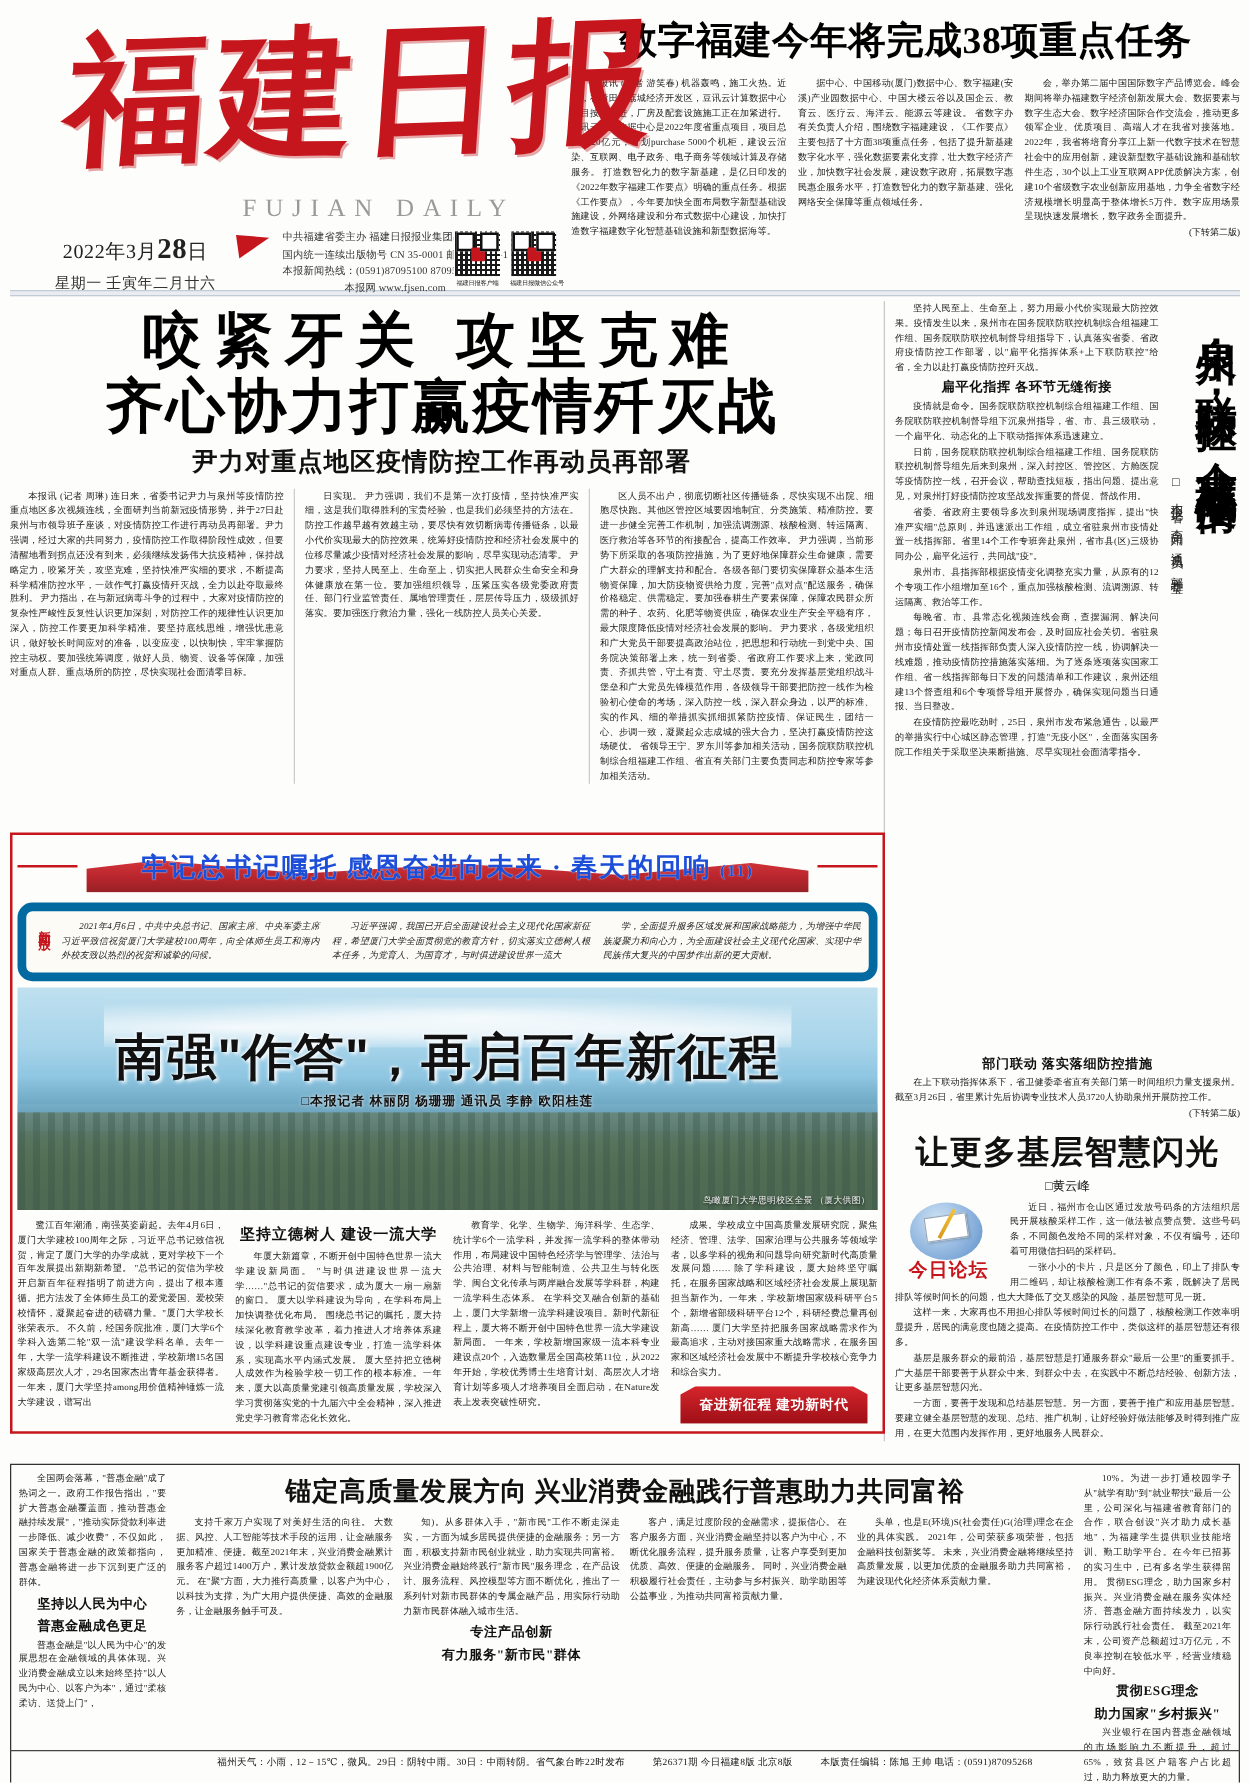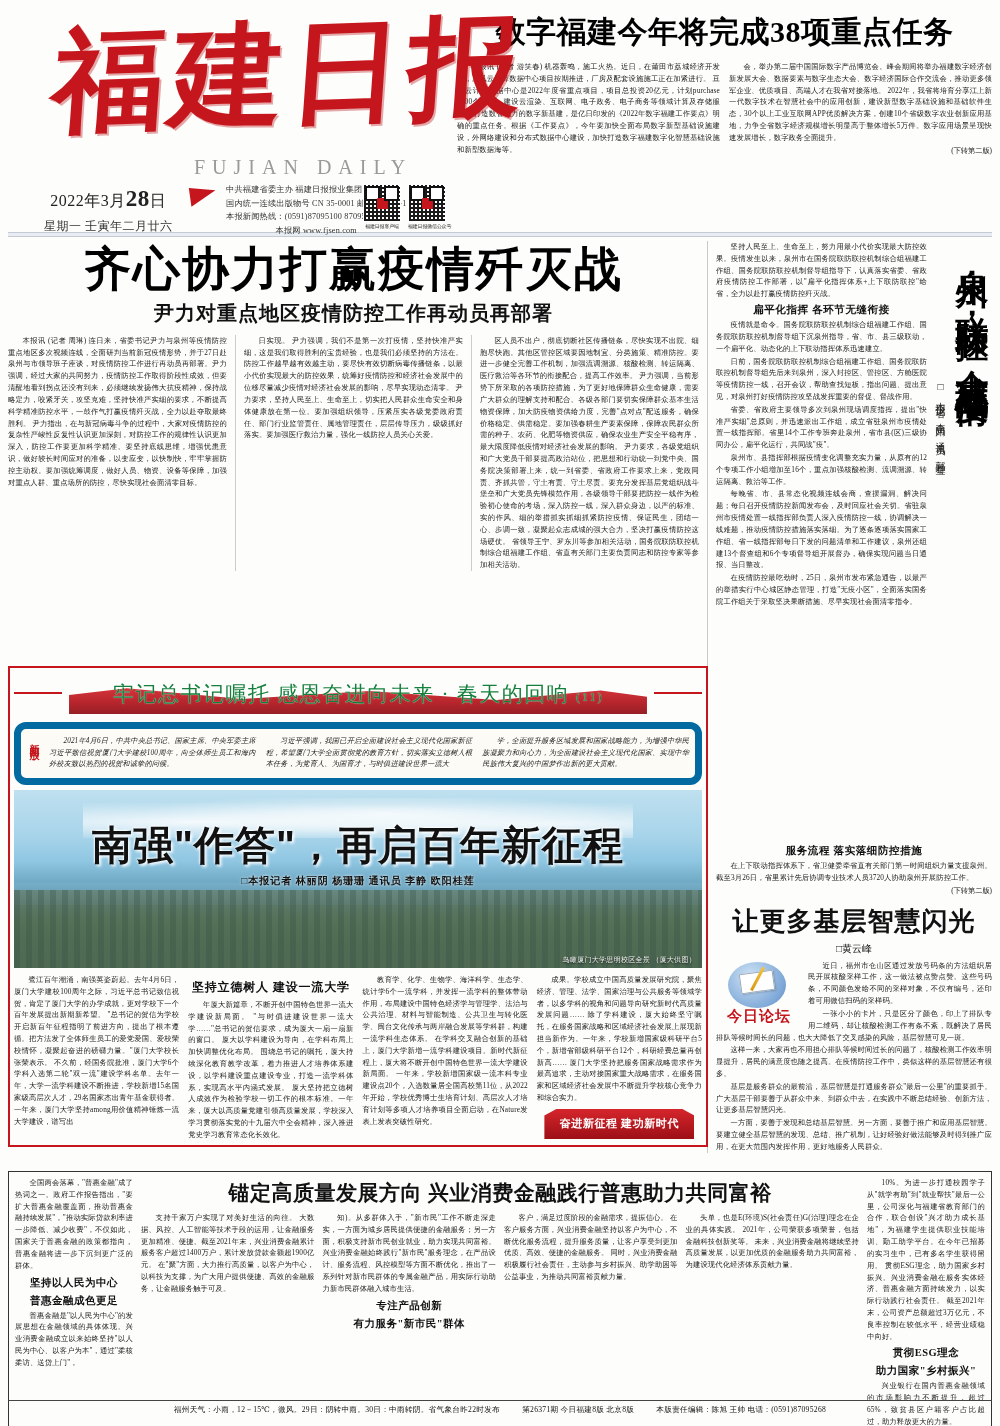--- a/index.html
+++ b/index.html
@@ -129,38 +129,38 @@
   }
   .vbyline {
     writing-mode: vertical-rl; text-orientation: upright;
     font-size: 10px; letter-spacing: 2px; color: #222;
     padding-top: 140px; margin-right: 2px;
   }
   .vtext { flex: 1; padding-right: 6px; }
   .sub-h {
     font-size: 10.5px; font-weight: bold; text-align: center;
     margin: 3px 0 2px; letter-spacing: .6px;
-    font-family: Liberation Sans, sans-serif;
+    font-family: Liberation Serif, serif;
   }
 
   
   .feature { margin-top: 6px; border: 2px solid #c5161d; padding: 4px; position: relative; }
   .banner-row { position: relative; height: 44px; display: flex; align-items: center; justify-content: center; }
   .banner-ribbon {
     position: absolute; left: 8%; right: 8%; top: 14px; height: 28px;
     background: linear-gradient(180deg,#d6252c 0%, #b0121a 60%, #8d0d13 100%);
     clip-path: polygon(0 32%, 10% 8%, 30% 46%, 52% 18%, 74% 50%, 92% 16%, 100% 38%, 100% 100%, 0 100%);
     opacity: .92;
   }
   .banner-line { position: absolute; top: 20px; height: 2px; background: #c5161d; width: 7%; }
   .banner-line.l { left: 0; }
   .banner-line.r { right: 0; }
   .banner-txt {
-    position: relative; z-index: 3; font-size: 21px; font-weight: normal;
-    color: #15803d; letter-spacing: 1.5px;
+    position: relative; z-index: 3; font-size: 21px; font-weight: bold;
+    color: #1d4ed8; letter-spacing: 1.5px;
     font-family: "Liberation Serif", serif;
     text-shadow: 0 0 1px #fff;
   }
   .banner-num { font-size: 13px; }
 
   .recap {
     margin-top: 6px; border: 7px solid #0369a1; border-radius: 12px;
     background: #fdfbf6; padding: 7px 6px; display: flex; gap: 8px;
   }
   .recap-label {
@@ -325,33 +325,38 @@
 
     <div class="mast-right">
       <div class="topstory-h">数字福建今年将完成38项重点任务</div>
       <div class="topstory-cols">
         <div class="col">
             <div class="bt">本报讯 (记者 游笑春) 机器轰鸣，施工火热。近日，在莆田市荔城经济开发区，豆讯云计算数据中心项目按期推进，厂房及配套设施施工正在加紧进行。
 豆讯云计算数据中心是2022年度省重点项目，项目总投资20亿元，计划purchase 5000个机柜，建设云渲染、互联网、电子政务、电子商务等领域计算及存储服务。
 打造数智化力的数字新基建，是亿日印发的《2022年数字福建工作要点》明确的重点任务。根据《工作要点》，今年要加快全面布局数字新型基础设施建设，外网络建设和分布式数据中心建设，加快打造数字福建数字化智慧基础设施和新型数据海等。</div>
           </div>
         <div class="col">
+            <div class="bt">据中心、中国移动(厦门)数据中心、数字福建(安溪)产业园数据中心、中国大楼云谷以及国企云、教育云、医疗云、海洋云、能源云等建设。
+省数字办有关负责人介绍，围绕数字福建建设，《工作要点》主要包括了十方面38项重点任务，包括了提升新基建数字化水平，强化数据要素化支撑，壮大数字经济产业，加快数字社会发展，建设数字政府，拓展数字惠民惠企服务水平，打造数智化力的数字新基建、强化网络安全保障等重点领域任务。</div>
+          </div>
+        <div class="col">
           <div class="bt">会，举办第二届中国国际数字产品博览会。峰会期间将举办福建数字经济创新发展大会、数据要素与数字生态大会、数字经济国际合作交流会，推动更多领军企业、优质项目、高端人才在我省对接落地。
 2022年，我省将培育分享江上新一代数字技术在智慧社会中的应用创新，建设新型数字基础设施和基础软件生态，30个以上工业互联网APP优质解决方案，创建10个省级数字农业创新应用基地，力争全省数字经济规模增长明显高于整体增长5万件。数字应用场景呈现快速发展增长，数字政务全面提升。</div>
           <div class="src">(下转第二版)</div>
         </div>
       </div>
     </div>
   </div>
 
   <div class="rule-blue"></div>
 
   <div class="main-sec">
 
     <div class="main-left">
+      <div class="mh1">咬紧牙关 攻坚克难</div>
       <div class="mh2">齐心协力打赢疫情歼灭战</div>
       <div class="mh-sub">尹力对重点地区疫情防控工作再动员再部署</div>
 
       <div class="three-col">
         <div class="col">
             <div class="bt">本报讯 (记者 周琳) 连日来，省委书记尹力与泉州等疫情防控重点地区多次视频连线，全面研判当前新冠疫情形势，并于27日赴泉州与市领导班子座谈，对疫情防控工作进行再动员再部署。尹力强调，经过大家的共同努力，疫情防控工作取得阶段性成效，但要清醒地看到拐点还没有到来，必须继续发扬伟大抗疫精神，保持战略定力，咬紧牙关，攻坚克难，坚持快准严实细的要求，不断提高科学精准防控水平，一鼓作气打赢疫情歼灭战，全力以赴夺取最终胜利。
 尹力指出，在与新冠病毒斗争的过程中，大家对疫情防控的复杂性严峻性反复性认识更加深刻，对防控工作的规律性认识更加深入，防控工作要更加科学精准。要坚持底线思维，增强忧患意识，做好较长时间应对的准备，以变应变，以快制快，牢牢掌握防控主动权。要加强统筹调度，做好人员、物资、设备等保障，加强对重点人群、重点场所的防控，尽快实现社会面清零目标。</div>
           </div>
         <div class="col-div"></div>
         <div class="col">
@@ -377,21 +382,21 @@
           <div class="bt">坚持人民至上、生命至上，努力用最小代价实现最大防控效果。疫情发生以来，泉州市在国务院联防联控机制综合组福建工作组、国务院联防联控机制督导组指导下，认真落实省委、省政府疫情防控工作部署，以"扁平化指挥体系+上下联防联控"给省，全力以赴打赢疫情防控歼灭战。</div>
           <div class="sub-h">扁平化指挥 各环节无缝衔接</div>
           <div class="bt">疫情就是命令。国务院联防联控机制综合组福建工作组、国务院联防联控机制督导组下沉泉州指导，省、市、县三级联动，一个扁平化、动态化的上下联动指挥体系迅速建立。</div>
           <div class="bt">日前，国务院联防联控机制综合组福建工作组、国务院联防联控机制督导组先后来到泉州，深入封控区、管控区、方舱医院等疫情防控一线，召开会议，帮助查找短板，指出问题、提出意见，对泉州打好疫情防控攻坚战发挥重要的督促、督战作用。</div>
           <div class="bt">省委、省政府主要领导多次到泉州现场调度指挥，提出"快准严实细"总原则，并迅速派出工作组，成立省驻泉州市疫情处置一线指挥部。省里14个工作专班奔赴泉州，省市县(区)三级协同办公，扁平化运行，共同战"疫"。</div>
           <div class="bt">泉州市、县指挥部根据疫情变化调整充实力量，从原有的12个专项工作小组增加至16个，重点加强核酸检测、流调溯源、转运隔离、救治等工作。</div>
           <div class="bt">每晚省、市、县常态化视频连线会商，查摆漏洞、解决问题；每日召开疫情防控新闻发布会，及时回应社会关切。省驻泉州市疫情处置一线指挥部负责人深入疫情防控一线，协调解决一线难题，推动疫情防控措施落实落细。为了逐条逐项落实国家工作组、省一线指挥部每日下发的问题清单和工作建议，泉州还组建13个督查组和6个专项督导组开展督办，确保实现问题当日通报、当日整改。</div>
           <div class="bt">在疫情防控最吃劲时，25日，泉州市发布紧急通告，以最严的举措实行中心城区静态管理，打造"无疫小区"，全面落实国务院工作组关于采取坚决果断措施、尽早实现社会面清零指令。</div>
         </div>
       </div>
-      <div class="sub-h">服务流程 落实落细防控措施</div>
+      <div class="sub-h">部门联动 落实落细防控措施</div>
       <div class="bt">在上下联动指挥体系下，省卫健委牵省直有关部门第一时间组织力量支援泉州。截至3月26日，省里累计先后协调专业技术人员3720人协助泉州开展防控工作。</div>
       <div class="src">(下转第二版)</div>
 
       <div class="forum-h">让更多基层智慧闪光</div>
       <div class="forum-by">□黄云峰</div>
       <div class="forum-body">
         <div class="forum-logo">
           <div class="circ"></div>
             <div class="book"></div>
             <div class="pen"></div>

